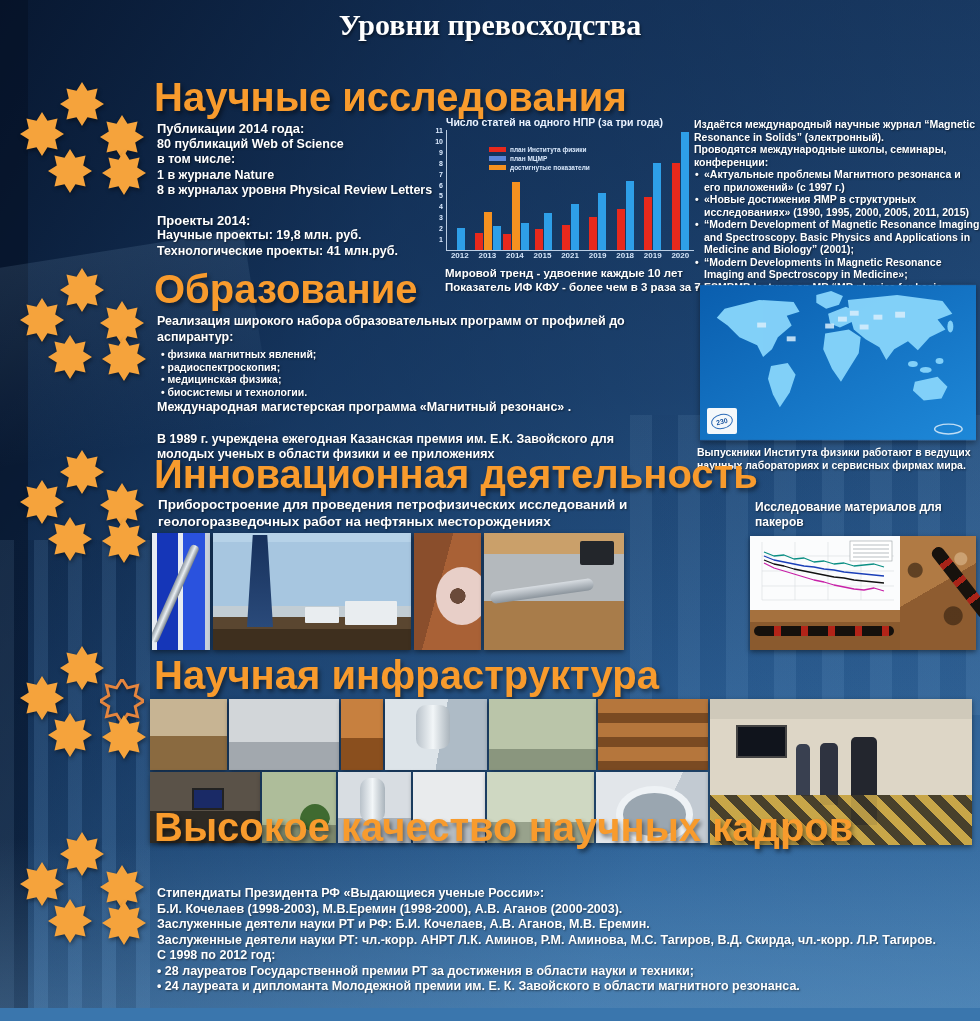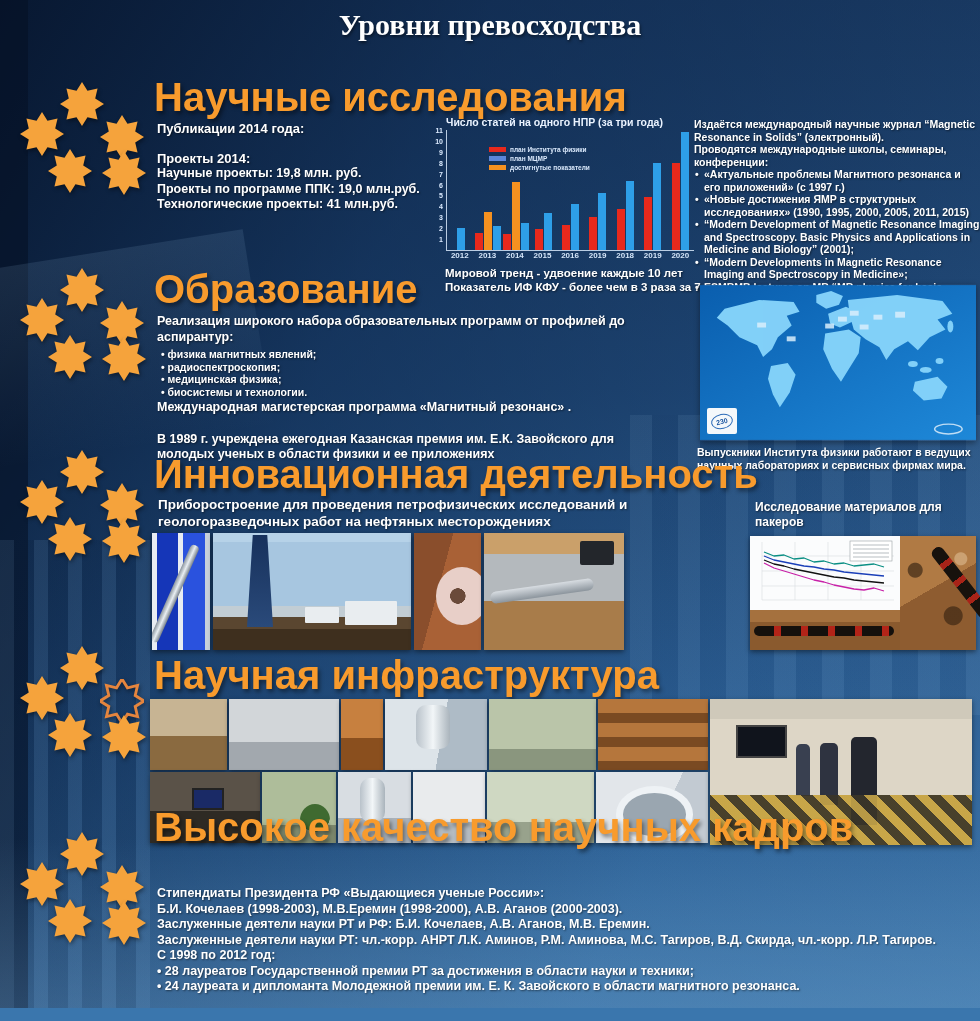--- a/index.html
+++ b/index.html
@@ -269,24 +269,29 @@
       </svg>
       <svg class="star s4 filled" viewBox="0 0 40 40">
         <use href="#star8"></use>
       </svg>
     </div>
 
   <div class="sec-heading h1">Научные исследования</div>
 
   <div class="tblock res-left">
     <div class="blk-header">Публикации 2014 года:</div>
+    <div>
+        <div class="tline">80 публикаций Web of Science</div>
+        <div class="tline">в том числе:</div>
+        <div class="tline">1 в журнале Nature</div>
+        <div class="tline">8 в журналах уровня Physical Review Letters</div>
+      </div>
     <div class="blk-header proj-gap">Проекты 2014:</div>
     <div>
         <div class="tline">Научные проекты: 19,8 млн. руб.</div>
-        <div class="tline">Проекты по программе ППК: 19,0 млн.руб.</div>
         <div class="tline">Технологические проекты: 41 млн.руб.</div>
       </div>
   </div>
 
   <div class="chart">
     <div class="chart-title">Число статей на одного НПР (за три года)</div>
     <div class="chart-body">
       <div class="chart-yaxis" id="chart-yaxis">
           <span class="ytick" style="bottom: 6.90909px;">1</span>
           <span class="ytick" style="bottom: 17.8182px;">2</span>
@@ -352,21 +357,21 @@
             <div class="bar" style="height: 72.7273%; background: rgb(232, 41, 28);"></div>
             <div class="bar" style="height: 98.1818%; background: rgb(46, 159, 232);"></div>
           </div>
         </div>
     </div>
     <div class="chart-xlabels" id="chart-xlabels">
         <span>2012</span>
         <span>2013</span>
         <span>2014</span>
         <span>2015</span>
-        <span>2016</span>
+        <span>2021</span>
         <span>2019</span>
         <span>2018</span>
         <span>2019</span>
         <span>2020</span>
       </div>
     <div class="chart-notes">
         <div class="tline">Мировой тренд - удвоение  каждые 10 лет</div>
         <div class="tline">Показатель ИФ КФУ - более чем в 3 раза за 7 лет</div>
       </div>
   </div>

